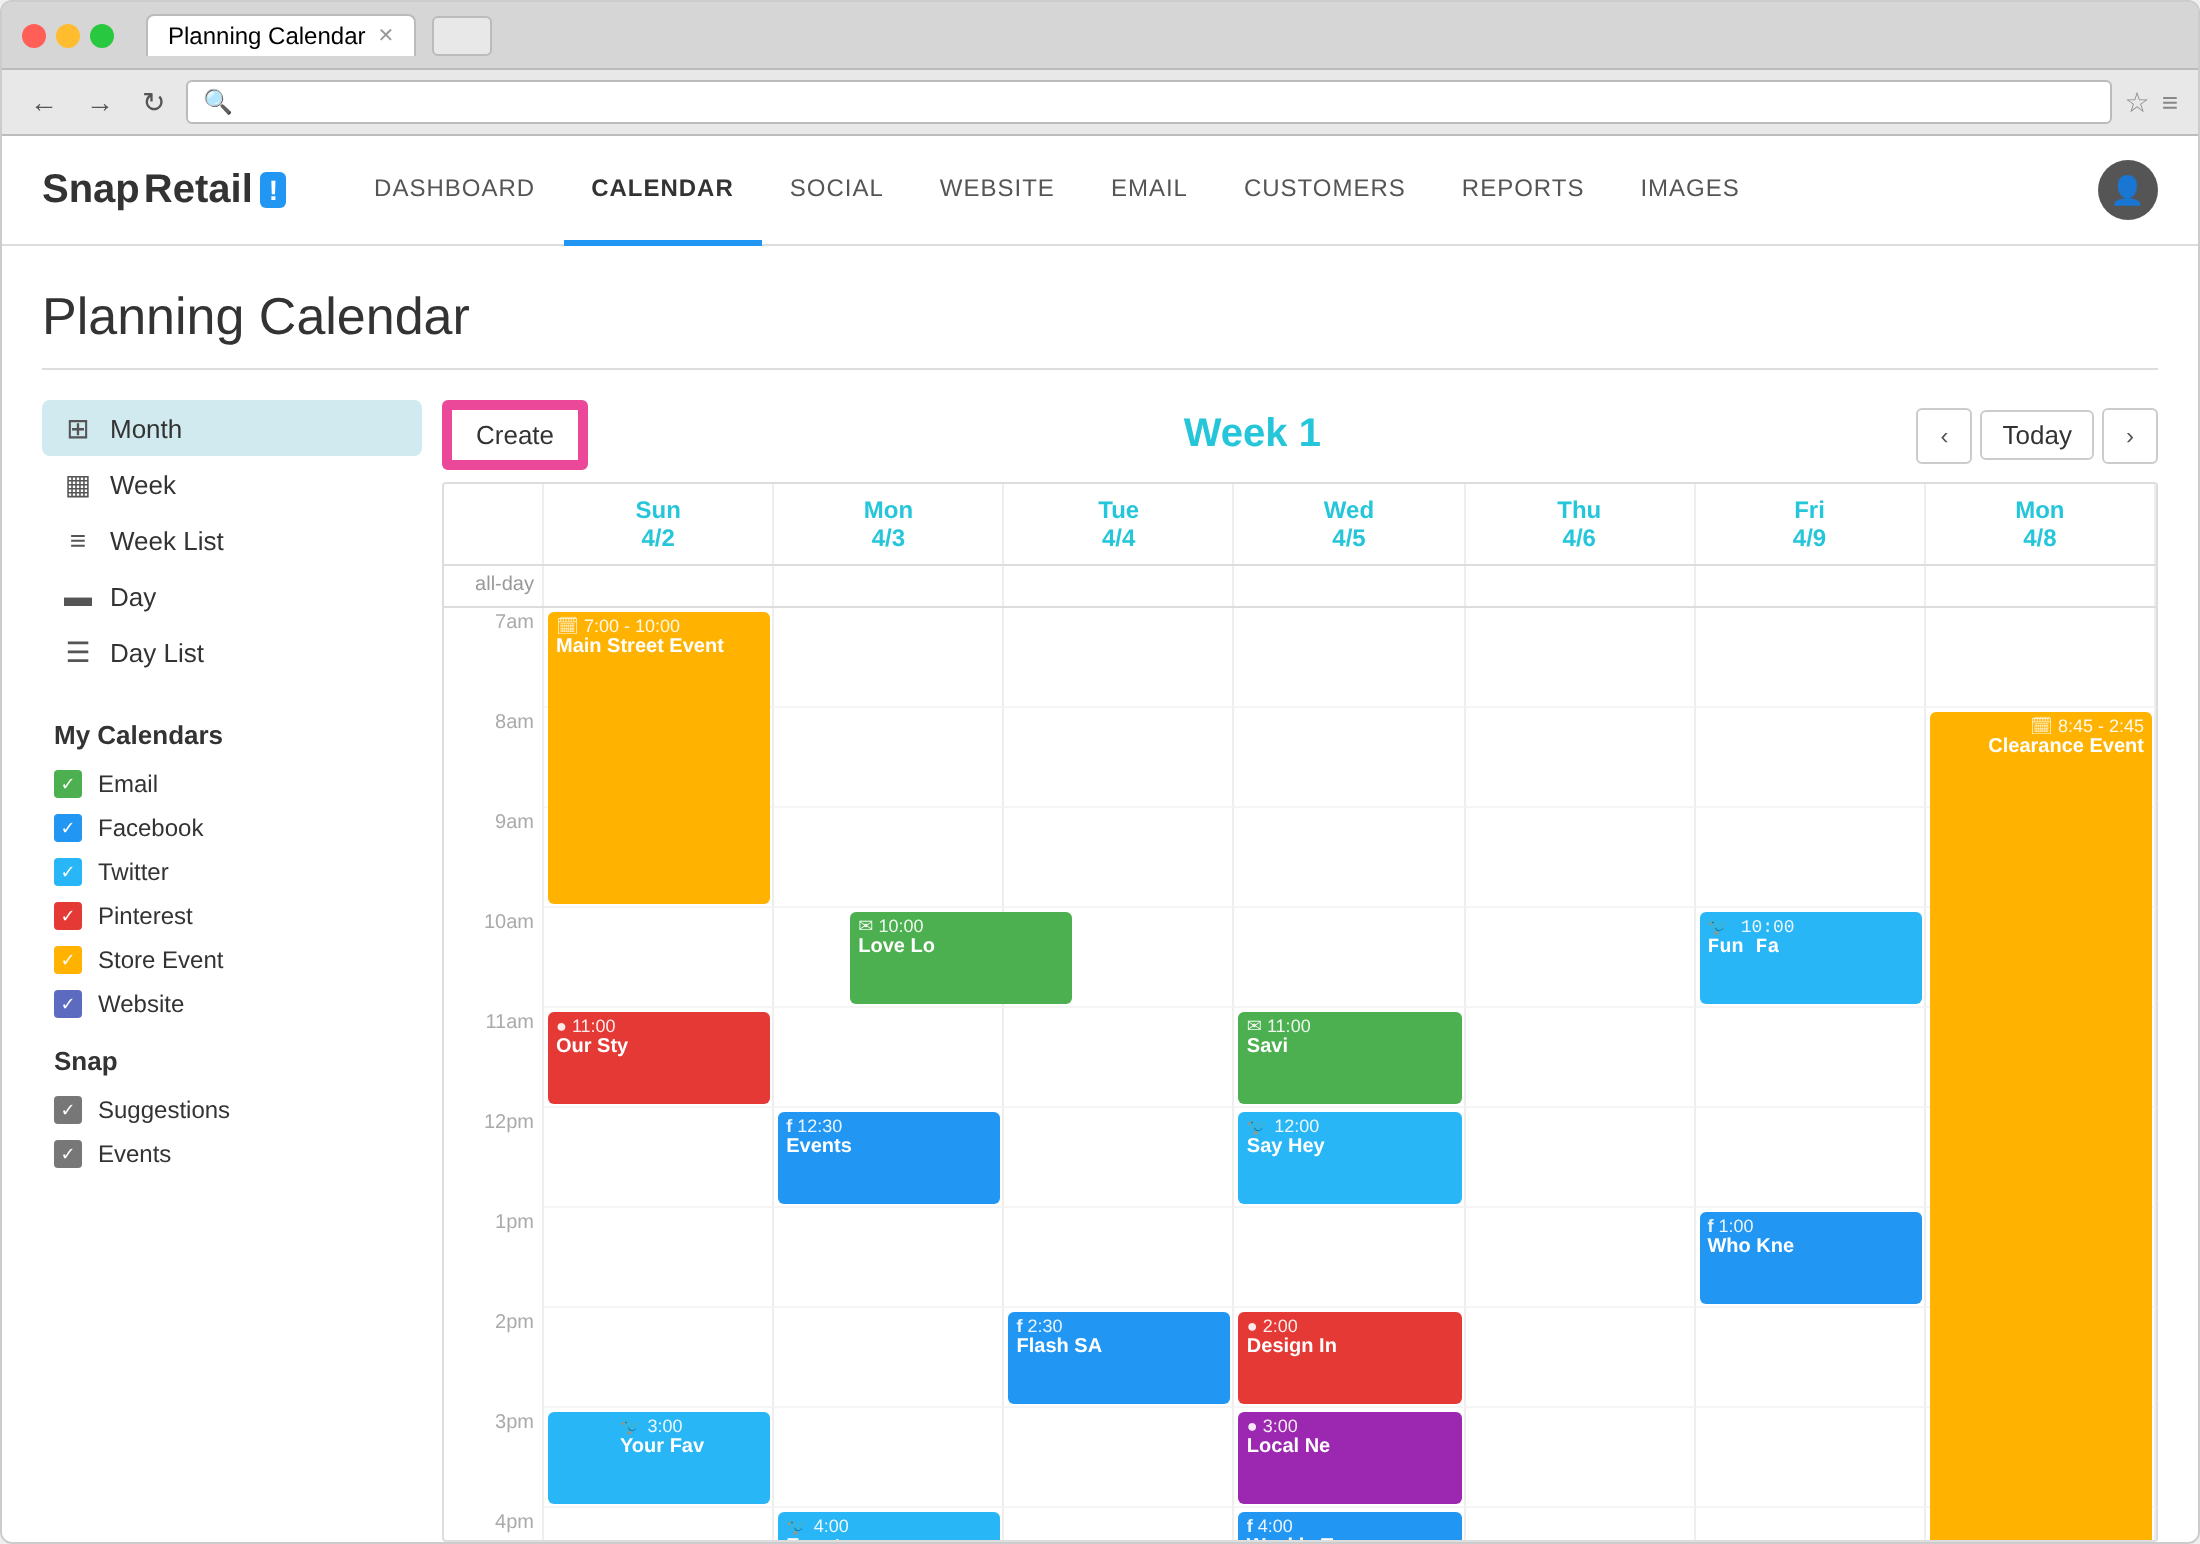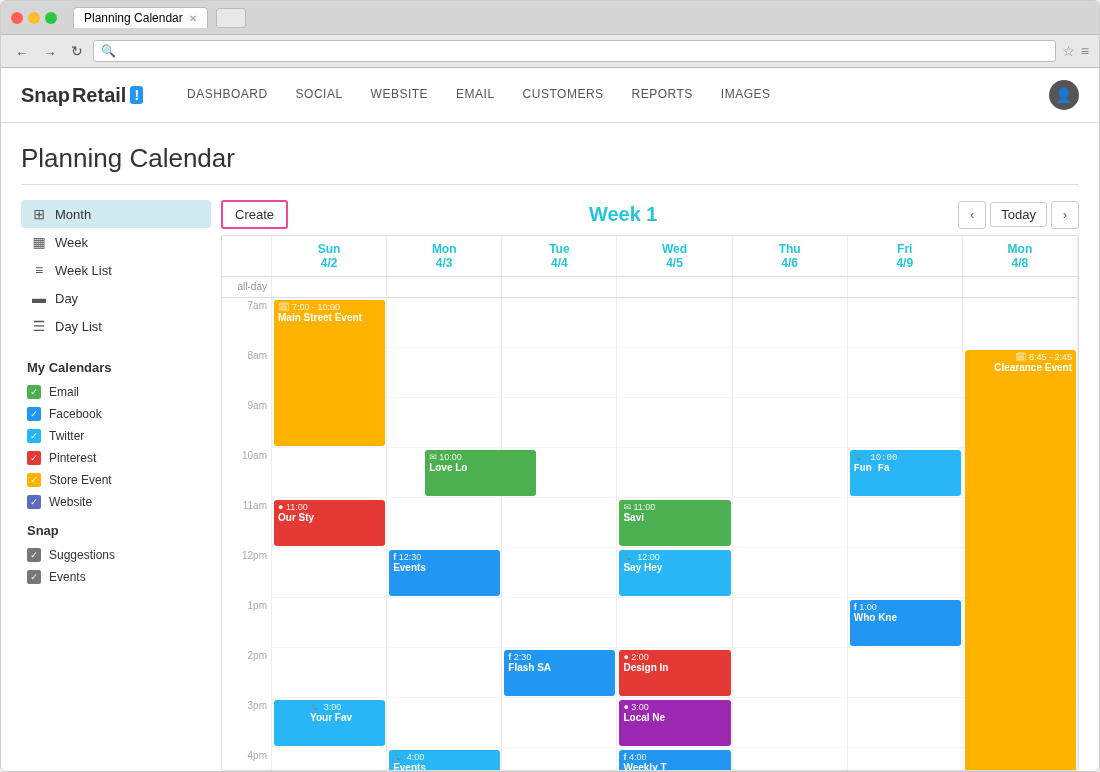--- a/index.html
+++ b/index.html
@@ -228,21 +228,21 @@
     }
 
     .calendar-toolbar {
       display: flex;
       align-items: center;
       justify-content: space-between;
       margin-bottom: 6px;
     }
     .create-btn {
       background: white;
-      border: 2px solid #ec4899;
+      border: 5px solid #ec4899;
       border-radius: 3px;
       padding: 5px 12px;
       cursor: pointer;
       font-size: 13px;
       color: #333;
     }
     .week-title { font-size: 20px; color: #26c6da; font-weight: bold; }
     .nav-controls { display: flex; align-items: center; gap: 4px; }
     .nav-arrow {
       background: white;
@@ -393,20 +393,21 @@
   <div class="app-container">
 
     <div class="top-nav">
       <div class="logo">
         <span class="snap">Snap</span>
           <span class="retail">Retail</span>
           <span class="bang">!</span>
       </div>
       <div class="nav-links">
         <div class="nav-link">DASHBOARD</div>
+        <div class="nav-link active">CALENDAR</div>
         <div class="nav-link">SOCIAL</div>
         <div class="nav-link">WEBSITE</div>
         <div class="nav-link">EMAIL</div>
         <div class="nav-link">CUSTOMERS</div>
         <div class="nav-link">REPORTS</div>
         <div class="nav-link">IMAGES</div>
       </div>
       <div class="user-icon">👤</div>
     </div>
 

